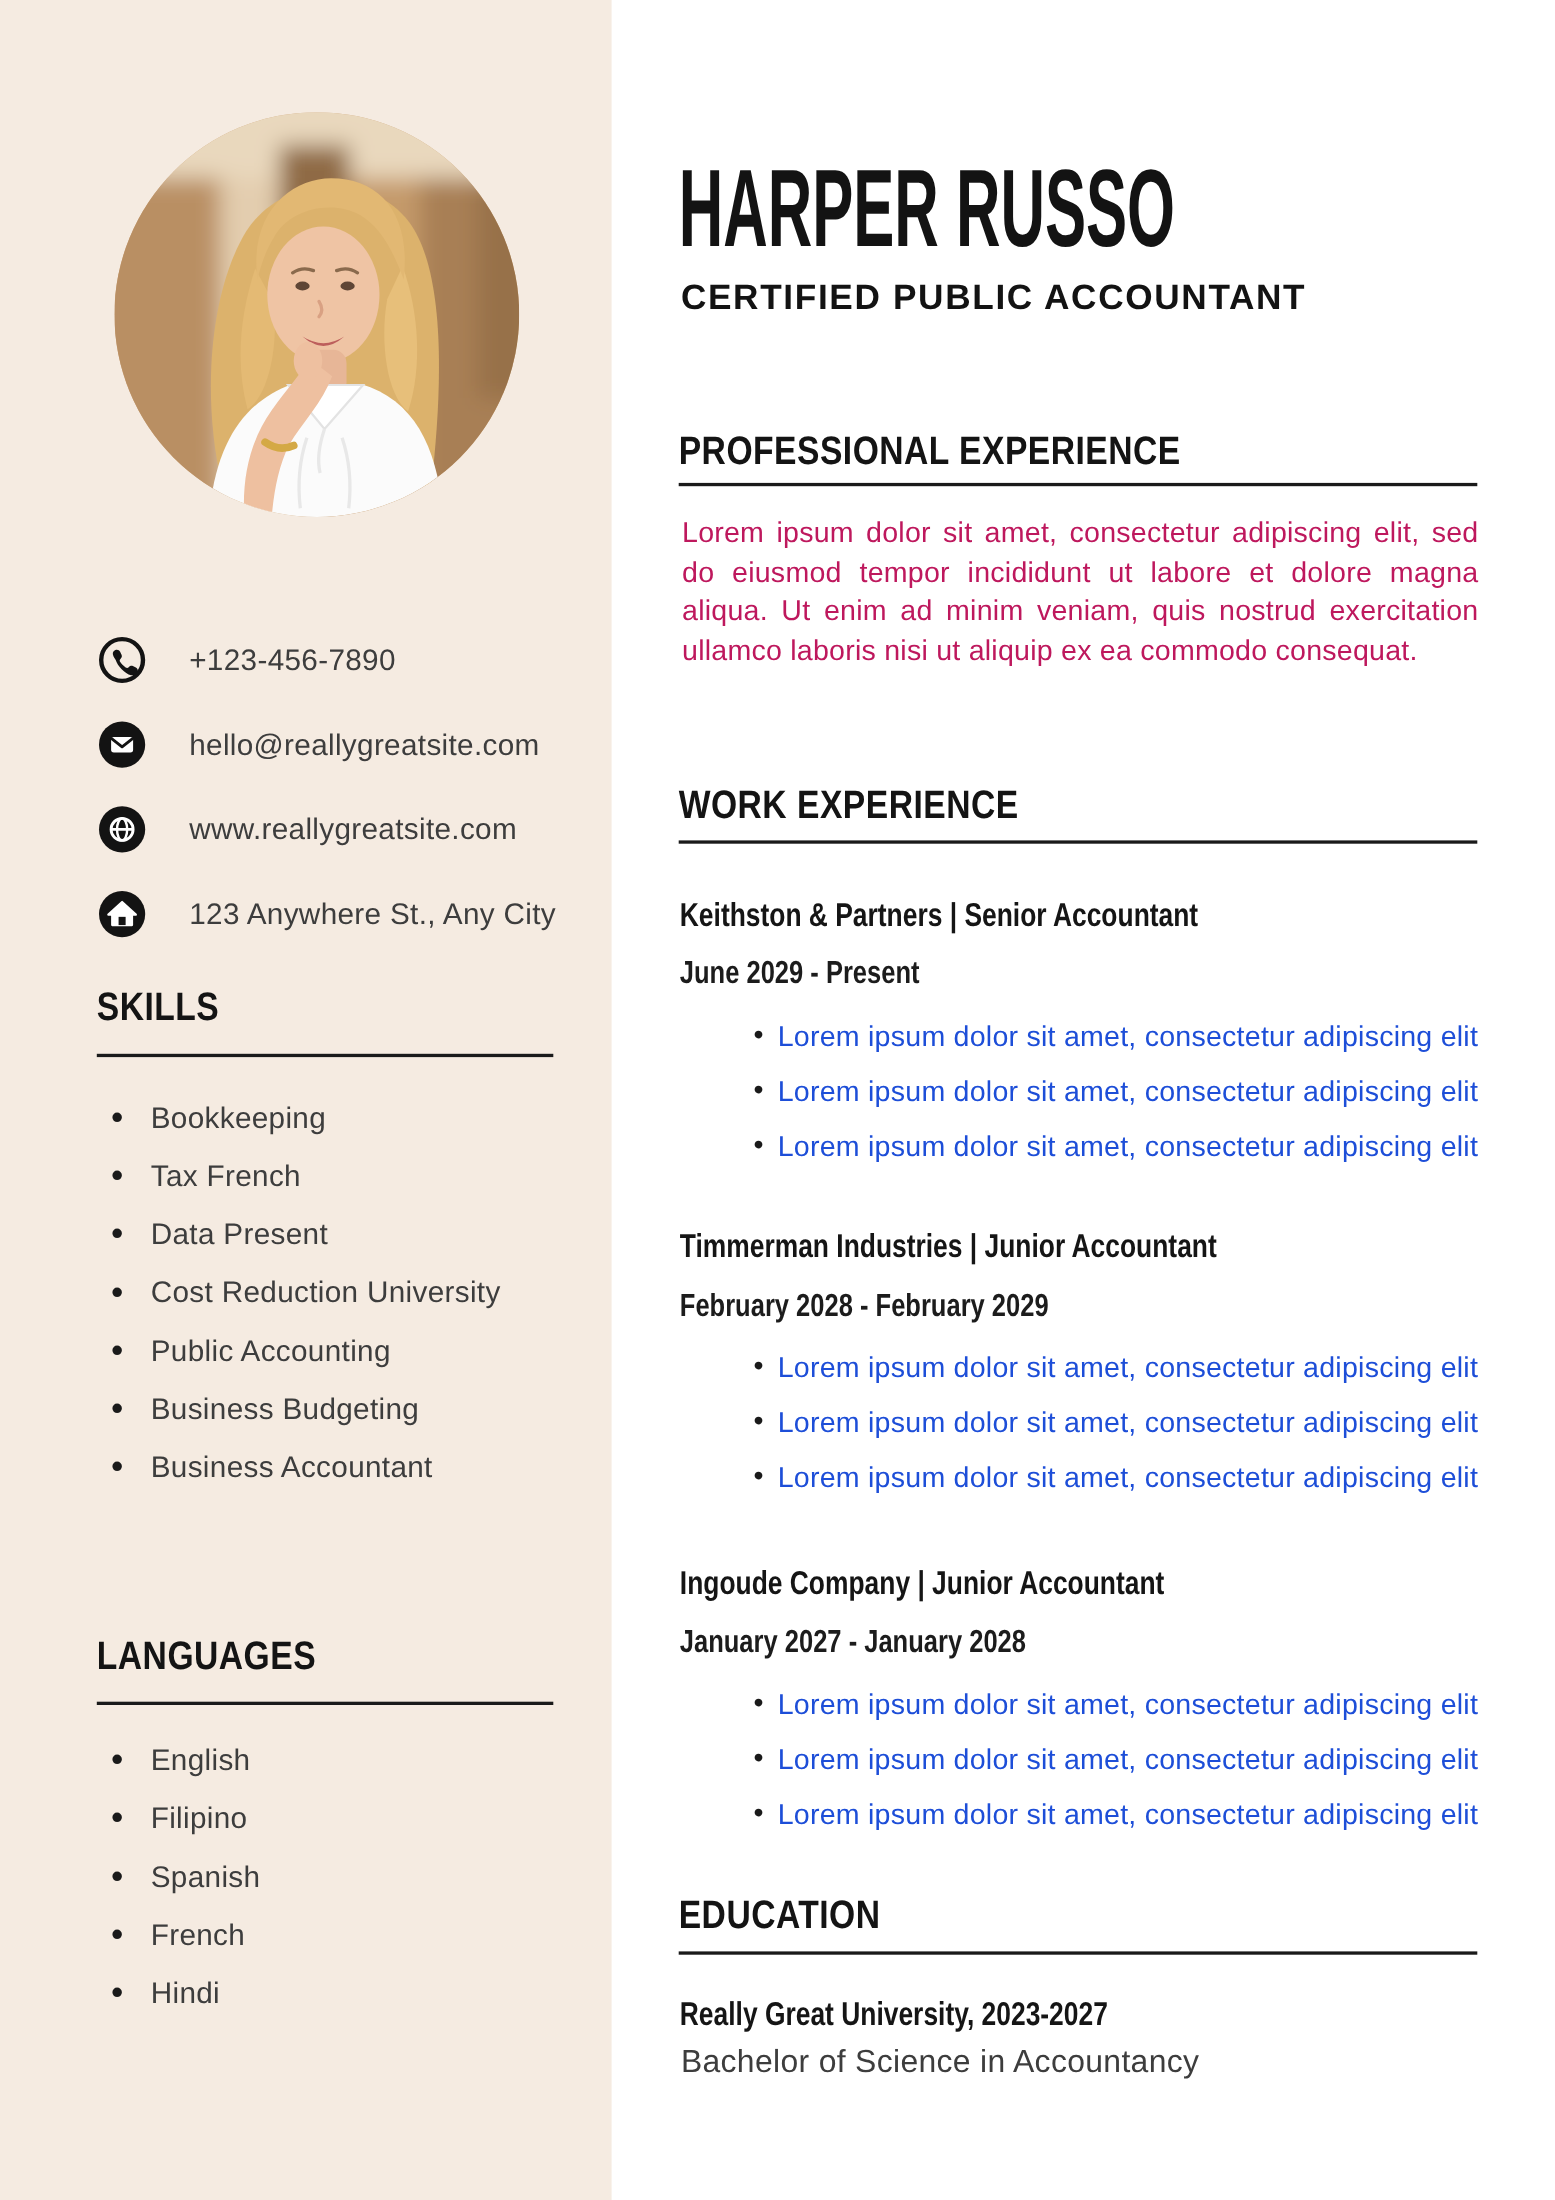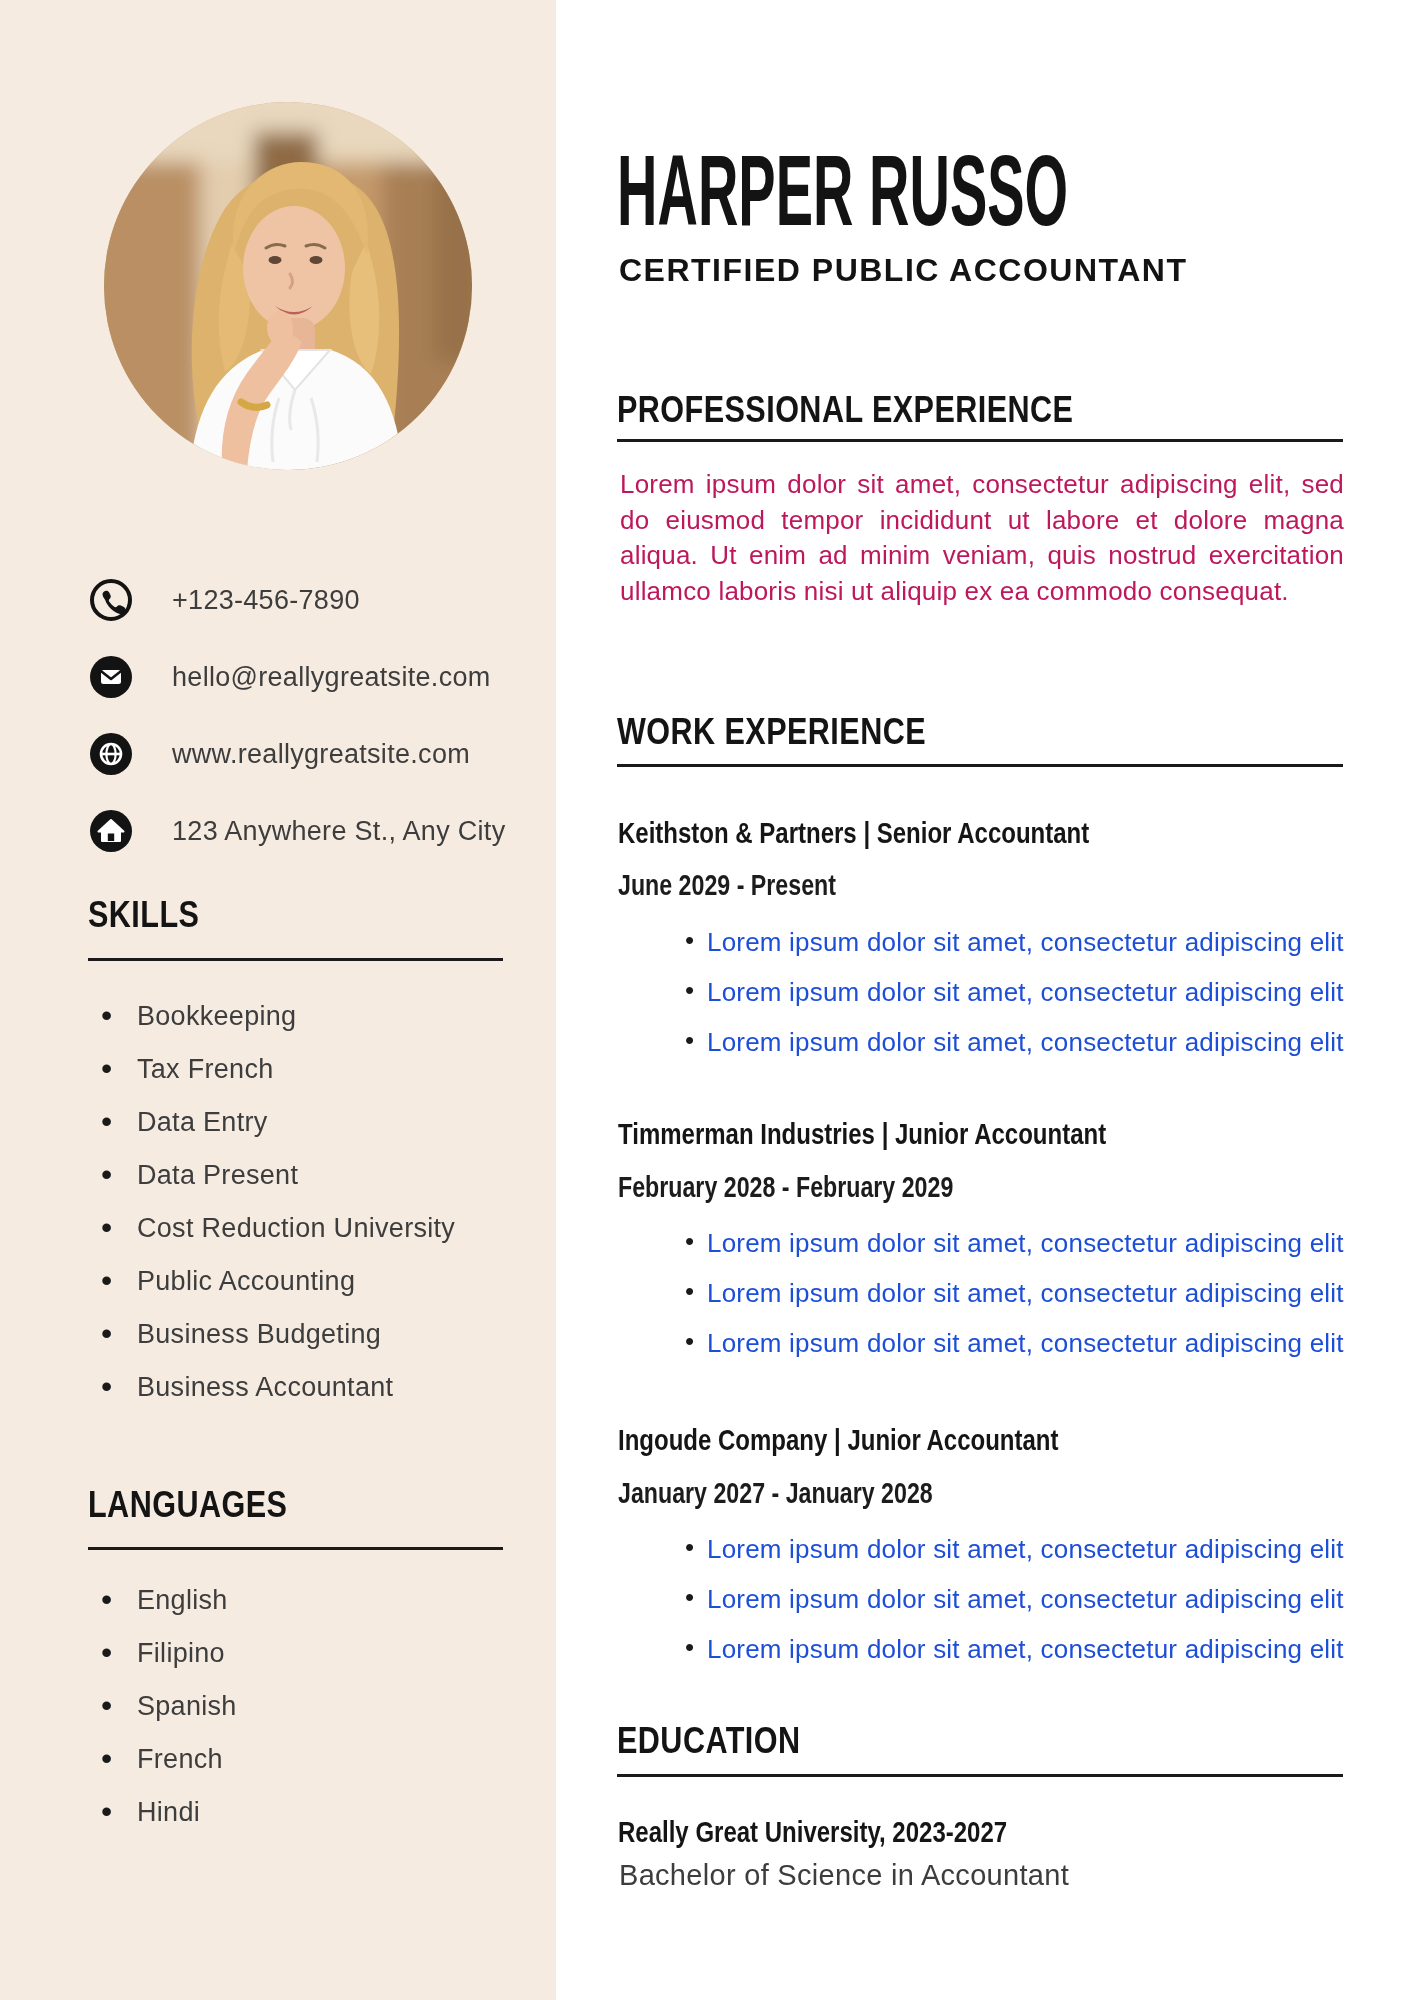--- a/index.html
+++ b/index.html
@@ -138,21 +138,20 @@
         <rect x="18.8" y="24.5" width="6.4" height="7.5" fill="#131313"></rect>
       </svg>
       <span class="contact-text">123 Anywhere St., Any City</span>
     </div>
 
     <div class="side-heading" style="top:895px">SKILLS</div>
     <div class="rule side-rule" style="top:958px"></div>
     <ul class="side-list" style="top:990px">
       <li>Bookkeeping</li>
       <li>Tax French</li>
-      <li>Data Entry</li>
       <li>Data Present</li>
       <li>Cost Reduction University</li>
       <li>Public Accounting</li>
       <li>Business Budgeting</li>
       <li>Business Accountant</li>
     </ul>
 
     <div class="side-heading" style="top:1485px">LANGUAGES</div>
     <div class="rule side-rule" style="top:1547px"></div>
     <ul class="side-list" style="top:1574px">
@@ -194,15 +193,15 @@
   <div class="abs dates" style="left:618px;top:1477px">January 2027 - January 2028</div>
   <ul class="bullet-list" style="top:1524px">
     <li>Lorem ipsum dolor sit amet, consectetur adipiscing elit</li>
     <li>Lorem ipsum dolor sit amet, consectetur adipiscing elit</li>
     <li>Lorem ipsum dolor sit amet, consectetur adipiscing elit</li>
   </ul>
 
   <div class="abs section-heading" style="left:617px;top:1721px">EDUCATION</div>
   <div class="rule main-rule" style="top:1774px"></div>
   <div class="abs school" style="left:618px;top:1815px">Really Great University, 2023-2027</div>
-  <div class="abs degree" style="left:619px;top:1858px">Bachelor of Science in Accountant</div>
+  <div class="abs degree" style="left:619px;top:1858px">Bachelor of Science in Accountancy</div>
 
 </div>
 
 </body></html>

